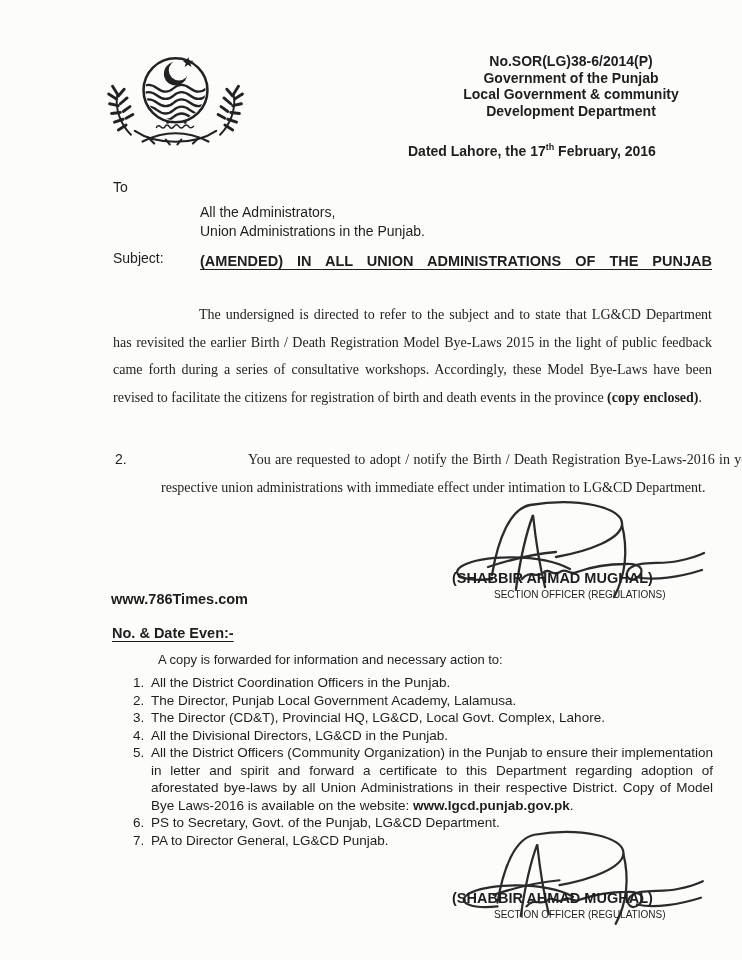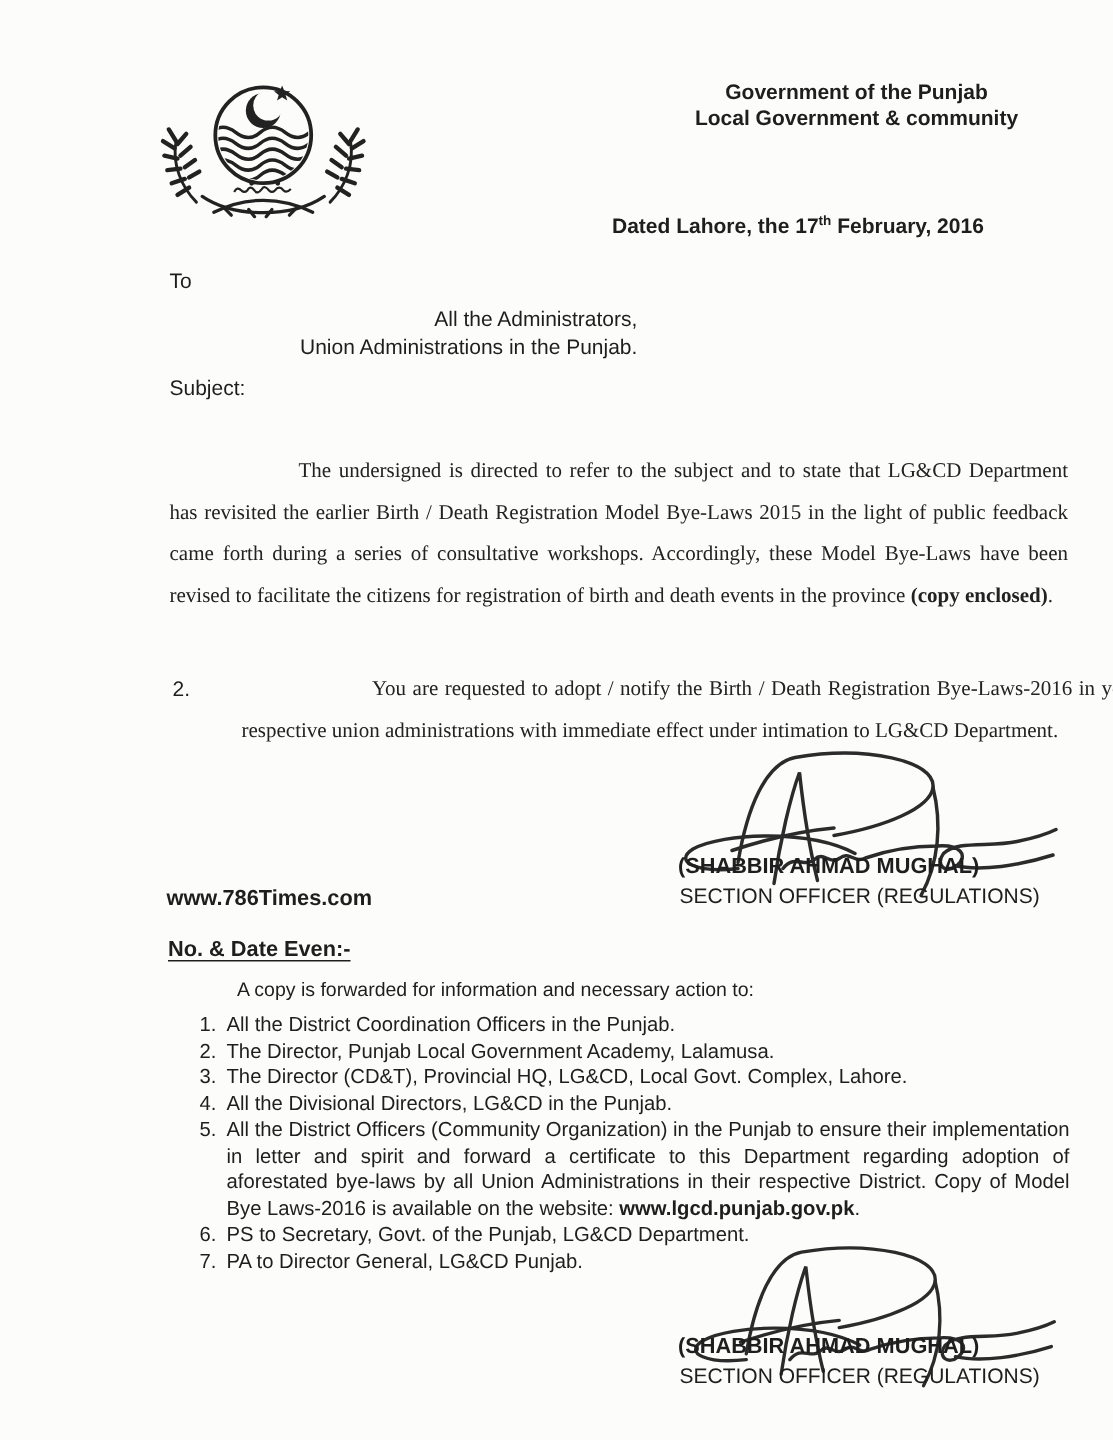--- a/index.html
+++ b/index.html
@@ -29,21 +29,21 @@
     font-size:14px;line-height:16.5px;
   }
   .date-line{
     left:408px;top:142px;
     font-weight:bold;font-size:14px;white-space:nowrap;
   }
   .date-line sup{font-size:9px;vertical-align:super;text-align:center;}
 
   
   .to-label{left:113px;top:179px;font-size:14px;}
-  .recipient{left:200px;top:203px;font-size:14px;line-height:19px;text-align:right;}
+  .recipient{left:200px;top:203px;font-size:14px;line-height:19px;}
   .subject-row{left:113px;top:250px;width:600px;}
   .subject-label{position:absolute;left:0;top:0;font-size:14px;}
   .subject-text{
     margin-left:87px;width:512px;
     font-weight:bold;font-size:14.5px;line-height:22px;
   }
   .subject-line{
     text-align:justify;text-align-last:justify;
     text-decoration:underline;
     text-underline-offset:3px;
@@ -58,21 +58,21 @@
   .para2-wrap{left:113px;top:446px;width:599px;}
   .para2-num{position:absolute;left:2px;top:0;font-size:14px;line-height:27.5px;}
   .para2{text-indent:87px;margin-left:48px;}
   .bold{font-weight:bold;}
 
   
   .sig-svg{overflow:visible;pointer-events:none;}
   .sig-svg-1{left:432px;top:497px;width:280px;height:95px;}
   .sig-svg-2{left:437px;top:827px;width:276px;height:92px;}
   .sig-name{font-weight:bold;font-size:14.5px;white-space:nowrap;}
-  .sig-title{font-size:14px;white-space:nowrap;}
+  .sig-title{font-size:10px;white-space:nowrap;margin-left:41px;}
   .sig-name-1{left:452px;top:570px;}
   .sig-title-1{left:453px;top:589px;}
   .sig-name-2{left:452px;top:890px;}
   .sig-title-2{left:453px;top:909px;}
 
   
   .watermark{left:111px;top:591px;font-weight:bold;font-size:14.5px;}
   .dist-heading{
     left:112px;top:625px;font-weight:bold;font-size:14.5px;
     text-decoration:underline;text-underline-offset:3px;
@@ -167,35 +167,38 @@
       <path d="M 38 88 C 60 103 100 103 122 88"></path>
       <path d="M 46 99 C 68 88 92 88 114 99"></path>
       <path d="M 52 95 L 58 101"></path>
         <path d="M 70 97 L 74 102"></path>
       <path d="M 86 97 L 82 102"></path>
         <path d="M 104 95 L 98 101"></path>
     </g>
   </svg>
 
   <div class="abs header-block">
+    <div>No.SOR(LG)38-6/2014(P)</div>
     <div>Government of the Punjab</div>
     <div>Local Government &amp; community</div>
+    <div>Development Department</div>
   </div>
 
   <div class="abs date-line"><span>Dated Lahore, the 17</span><sup>th</sup><span> February, 2016</span></div>
 
   <div class="abs to-label">To</div>
   <div class="abs recipient">
     <div>All the Administrators,</div>
     <div>Union Administrations in the Punjab.</div>
   </div>
 
   <div class="abs subject-row">
     <span class="subject-label">Subject:</span>
     <div class="subject-text">
+      <div class="subject-line">(AMENDED) IN ALL UNION ADMINISTRATIONS OF THE PUNJAB</div>
     </div>
   </div>
 
   <p class="abs para para1"><span>The undersigned is directed to refer to the subject and to state that LG&amp;CD Department has revisited the earlier Birth / Death Registration Model Bye-Laws 2015 in the light of public feedback came forth during a series of consultative workshops. Accordingly, these Model Bye-Laws have been revised to facilitate the citizens for registration of birth and death events in the province </span><span class="bold">(copy enclosed)</span><span>.</span></p>
 
   <div class="abs para2-wrap">
     <span class="para2-num">2.</span>
     <p class="para para2">You are requested to adopt / notify the Birth / Death Registration Bye-Laws-2016 in your respective union administrations with immediate effect under intimation to LG&amp;CD Department.</p>
   </div>
 

